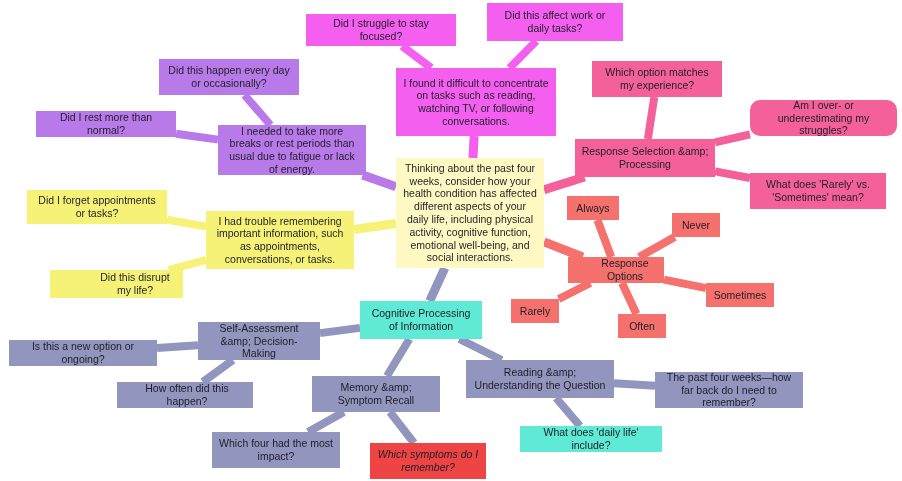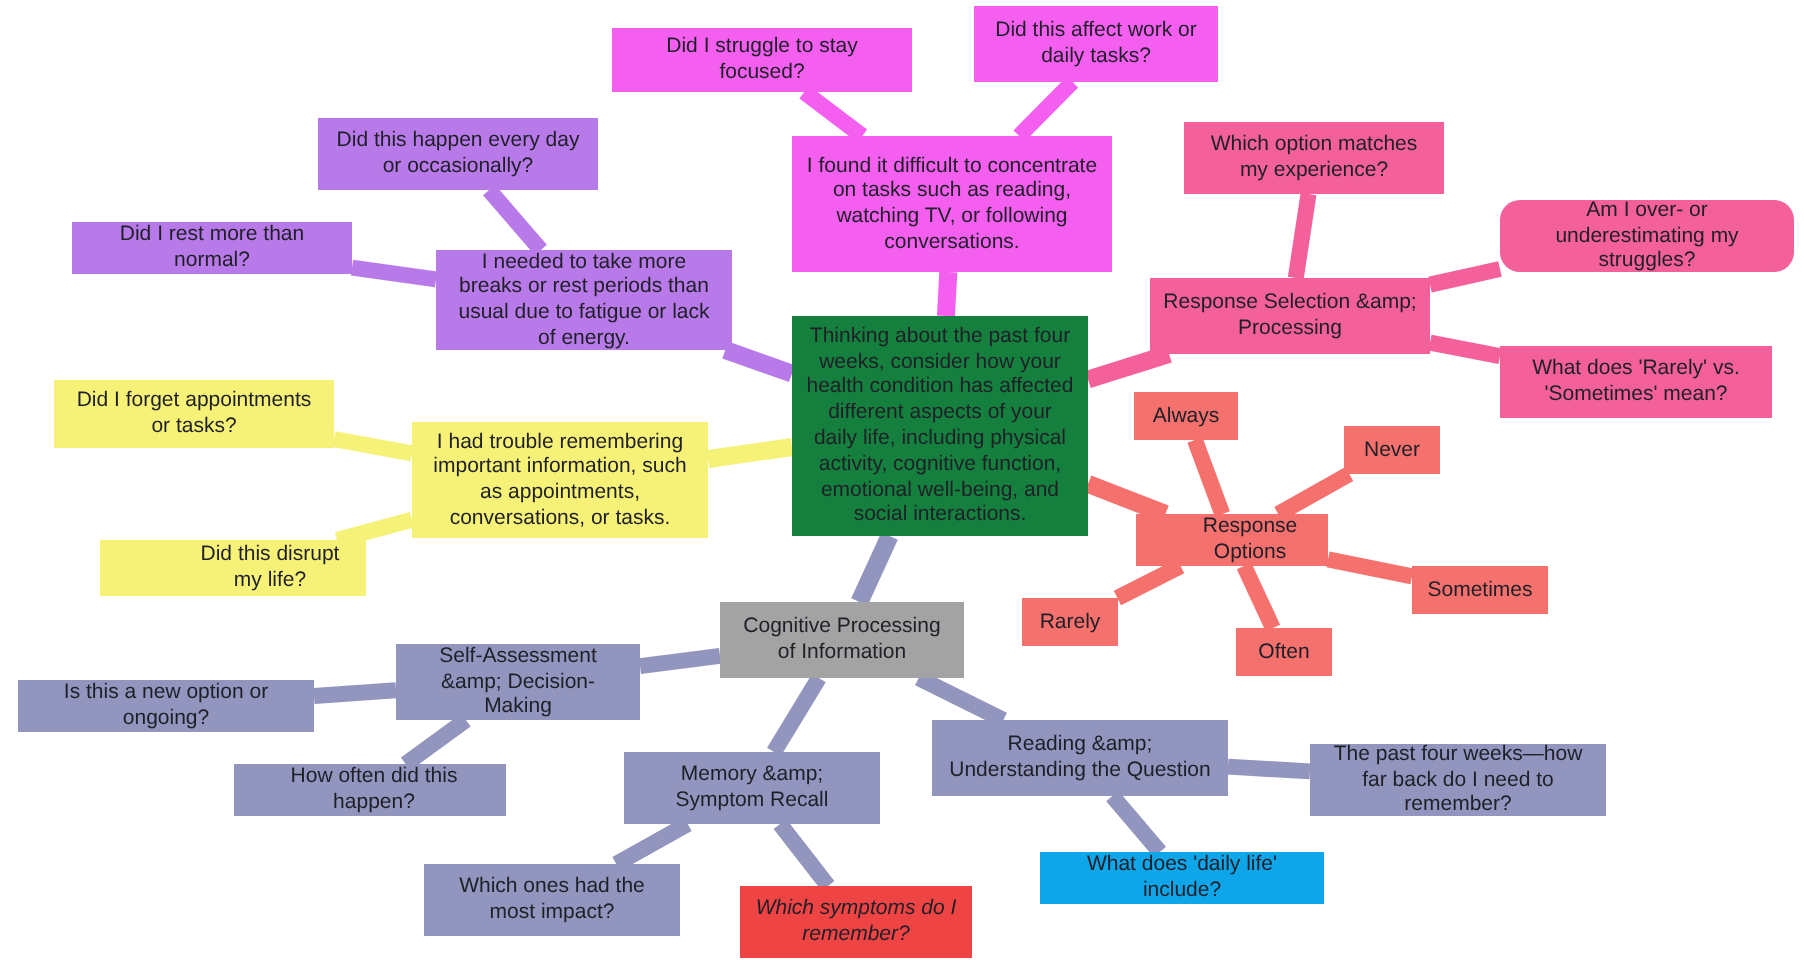--- a/index.html
+++ b/index.html
@@ -74,44 +74,44 @@
       <line x1="198" y1="345.15909090909093" x2="157" y2="347.95454545454544" stroke="#9295bd" stroke-width="8" stroke-linecap="butt"></line>
       <line x1="232.96296296296296" y1="360" x2="202.8148148148148" y2="382" stroke="#9295bd" stroke-width="8" stroke-linecap="butt"></line>
       <line x1="409.44594594594594" y1="339" x2="386.94594594594594" y2="376" stroke="#9295bd" stroke-width="8" stroke-linecap="butt"></line>
       <line x1="343.85714285714283" y1="412" x2="308.14285714285717" y2="432" stroke="#9295bd" stroke-width="8" stroke-linecap="butt"></line>
       <line x1="389.97014925373134" y1="412" x2="414.02985074626866" y2="443" stroke="#9295bd" stroke-width="8" stroke-linecap="butt"></line>
       <line x1="459.3220338983051" y1="339" x2="501.6779661016949" y2="360" stroke="#9295bd" stroke-width="8" stroke-linecap="butt"></line>
       <line x1="556.15" y1="398" x2="579.95" y2="426" stroke="#9295bd" stroke-width="8" stroke-linecap="butt"></line>
       <line x1="614" y1="383.30687830687833" x2="655" y2="385.69312169312167" stroke="#9295bd" stroke-width="8" stroke-linecap="butt"></line>
     </svg>
   <div id="nodes">
-      <div class="node central" style="left: 396px; top: 158px; width: 148px; height: 110px; background: #15803d; justify-content: flex-end;"><span>Thinking about the past four weeks, consider how your health condition has affected different aspects of your daily life, including physical activity, cognitive function, emotional well-being, and social interactions.</span></div>
+      <div class="node central" style="left: 396px; top: 158px; width: 148px; height: 110px; background: #fef9c3; justify-content: flex-end;"><span>Thinking about the past four weeks, consider how your health condition has affected different aspects of your daily life, including physical activity, cognitive function, emotional well-being, and social interactions.</span></div>
       <div class="node" style="left: 396px; top: 68px; width: 160px; height: 68px; background: rgb(244, 95, 240);"><span>I found it difficult to concentrate on tasks such as reading, watching TV, or following conversations.</span></div>
       <div class="node" style="left: 306px; top: 14px; width: 150px; height: 32px; background: rgb(244, 95, 240);"><span>Did I struggle to stay focused?</span></div>
-      <div class="node" style="left: 487px; top: 3px; width: 122px; height: 38px; background: rgb(244, 95, 240);"><span>Did this affect work or daily tasks?</span></div>
+      <div class="node" style="left: 487px; top: 3px; width: 136px; height: 38px; background: rgb(244, 95, 240);"><span>Did this affect work or daily tasks?</span></div>
       <div class="node" style="left: 218px; top: 125px; width: 148px; height: 50px; background: rgb(184, 122, 232);"><span>I needed to take more breaks or rest periods than usual due to fatigue or lack of energy.</span></div>
       <div class="node" style="left: 159px; top: 59px; width: 140px; height: 36px; background: rgb(184, 122, 232);"><span>Did this happen every day or occasionally?</span></div>
       <div class="node" style="left: 36px; top: 111px; width: 140px; height: 26px; background: rgb(184, 122, 232);"><span>Did I rest more than normal?</span></div>
       <div class="node" style="left: 206px; top: 211px; width: 148px; height: 58px; background: rgb(246, 242, 119);"><span>I had trouble remembering important information, such as appointments, conversations, or tasks.</span></div>
       <div class="node" style="left: 27px; top: 190px; width: 140px; height: 34px; background: rgb(246, 242, 119);"><span>Did I forget appointments or tasks?</span></div>
       <div class="node" style="left: 50px; top: 270px; width: 133px; height: 28px; background: rgb(246, 242, 119); padding-left: 43px;"><span>Did this disrupt my life?</span></div>
       <div class="node" style="left: 575px; top: 139px; width: 140px; height: 38px; background: rgb(244, 96, 154);"><span>Response Selection &amp;amp; Processing</span></div>
       <div class="node" style="left: 592px; top: 61px; width: 130px; height: 36px; background: rgb(244, 96, 154);"><span>Which option matches my experience?</span></div>
       <div class="node" style="left: 750px; top: 100px; width: 147px; height: 36px; background: rgb(244, 96, 154); border-radius: 10px;"><span>Am I over- or underestimating my struggles?</span></div>
       <div class="node" style="left: 750px; top: 173px; width: 136px; height: 36px; background: rgb(244, 96, 154);"><span>What does 'Rarely' vs. 'Sometimes' mean?</span></div>
       <div class="node" style="left: 568px; top: 257px; width: 96px; height: 26px; background: rgb(244, 113, 110); padding-left: 24px;"><span>Response Options</span></div>
       <div class="node" style="left: 567px; top: 196px; width: 52px; height: 24px; background: rgb(244, 113, 110);"><span>Always</span></div>
       <div class="node" style="left: 672px; top: 213px; width: 48px; height: 24px; background: rgb(244, 113, 110);"><span>Never</span></div>
       <div class="node" style="left: 706px; top: 283px; width: 68px; height: 24px; background: rgb(244, 113, 110);"><span>Sometimes</span></div>
       <div class="node" style="left: 618px; top: 314px; width: 48px; height: 24px; background: rgb(244, 113, 110);"><span>Often</span></div>
       <div class="node" style="left: 511px; top: 299px; width: 48px; height: 24px; background: rgb(244, 113, 110);"><span>Rarely</span></div>
-      <div class="node" style="left: 360px; top: 301px; width: 122px; height: 38px; background: #a3a3a3;"><span>Cognitive Processing of Information</span></div>
+      <div class="node" style="left: 360px; top: 301px; width: 122px; height: 38px; background: #5eead4;"><span>Cognitive Processing of Information</span></div>
       <div class="node" style="left: 198px; top: 322px; width: 122px; height: 38px; background: rgb(146, 149, 189);"><span>Self-Assessment &amp;amp; Decision-Making</span></div>
       <div class="node" style="left: 9px; top: 340px; width: 148px; height: 26px; background: rgb(146, 149, 189);"><span>Is this a new option or ongoing?</span></div>
       <div class="node" style="left: 117px; top: 382px; width: 136px; height: 26px; background: rgb(146, 149, 189); padding-left: 10px;"><span>How often did this happen?</span></div>
       <div class="node" style="left: 312px; top: 376px; width: 128px; height: 36px; background: rgb(146, 149, 189);"><span>Memory &amp;amp; Symptom Recall</span></div>
-      <div class="node" style="left: 212px; top: 432px; width: 128px; height: 36px; background: rgb(146, 149, 189);"><span>Which ones had the most impact?</span></div>
+      <div class="node" style="left: 212px; top: 432px; width: 128px; height: 36px; background: rgb(146, 149, 189);"><span>Which four had the most impact?</span></div>
       <div class="node" style="left: 370px; top: 443px; width: 116px; height: 36px; background: #ef4444; font-style: italic;"><span>Which symptoms do I remember?</span></div>
       <div class="node" style="left: 466px; top: 360px; width: 148px; height: 38px; background: rgb(146, 149, 189);"><span>Reading &amp;amp; Understanding the Question</span></div>
-      <div class="node" style="left: 520px; top: 426px; width: 142px; height: 26px; background: #0ea5e9;"><span>What does 'daily life' include?</span></div>
+      <div class="node" style="left: 520px; top: 426px; width: 142px; height: 26px; background: #5eead4;"><span>What does 'daily life' include?</span></div>
       <div class="node" style="left: 655px; top: 372px; width: 148px; height: 36px; background: rgb(146, 149, 189);"><span>The past four weeks—how far back do I need to remember?</span></div>
     </div>
 </div>
 
 </body></html>

